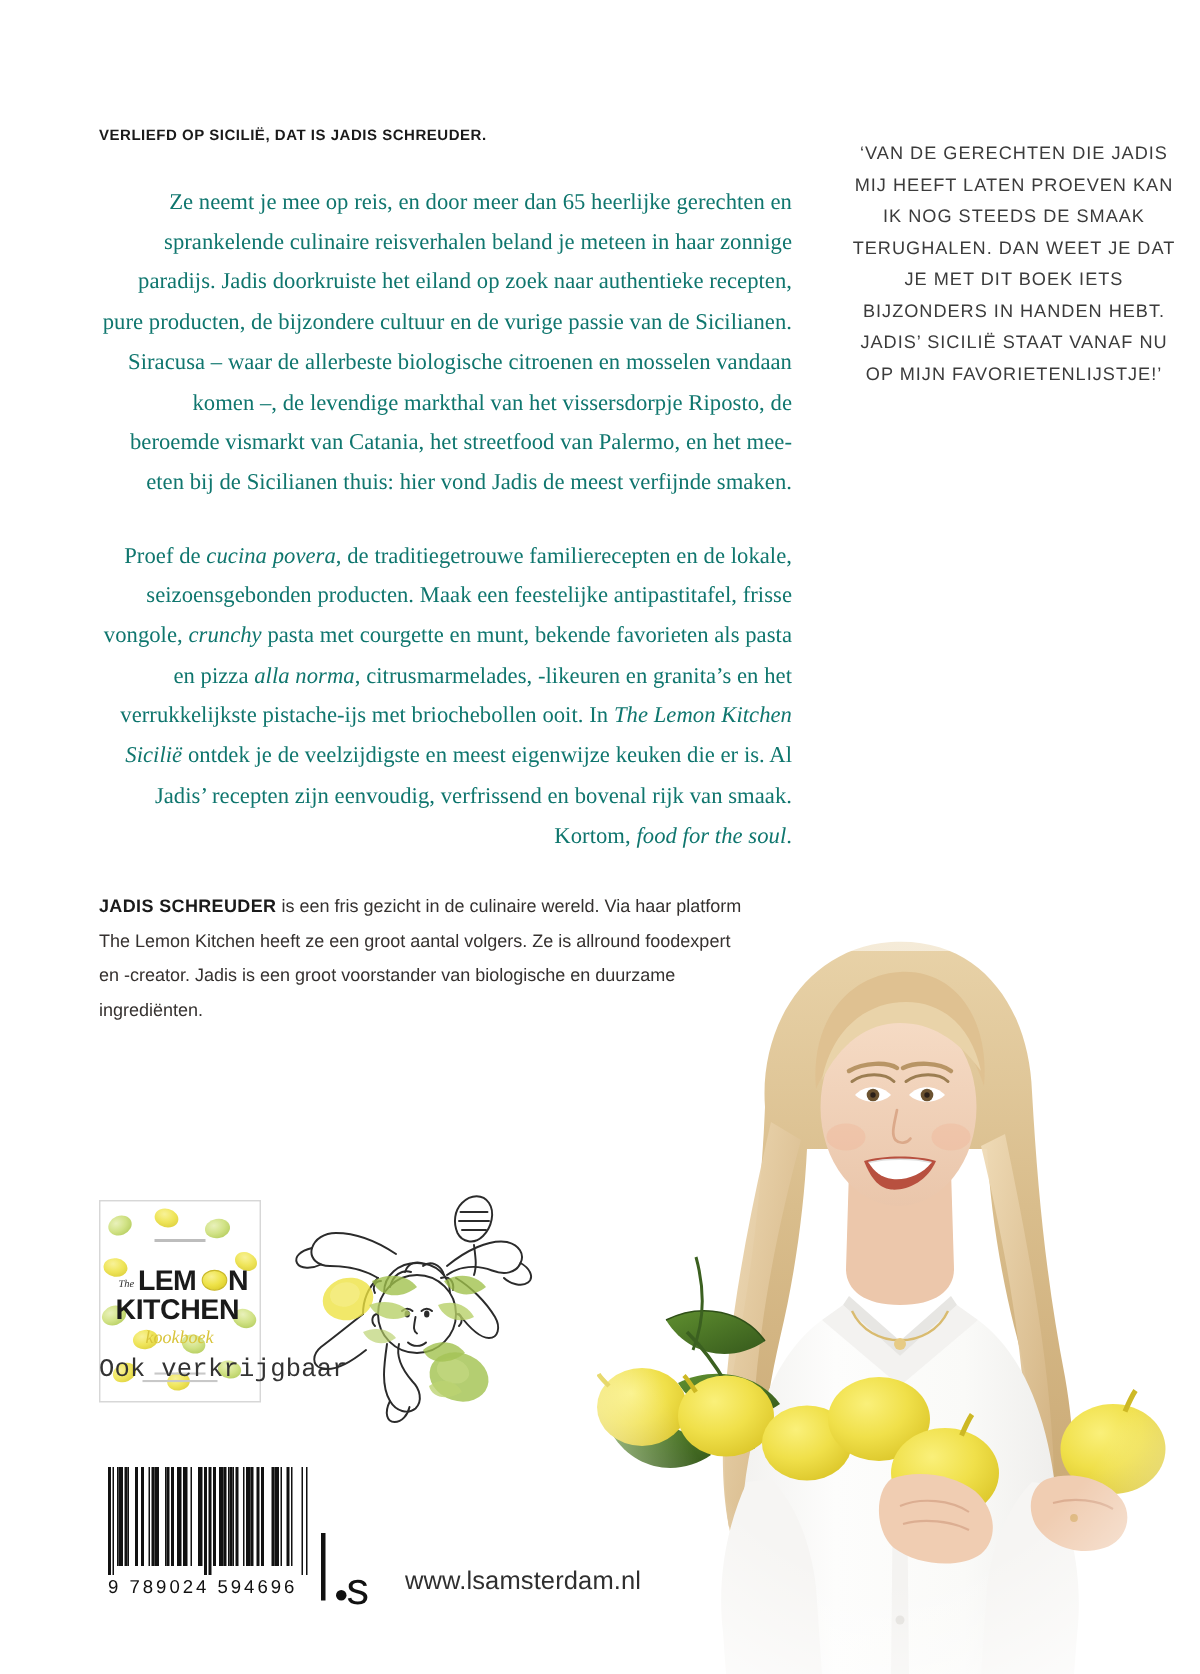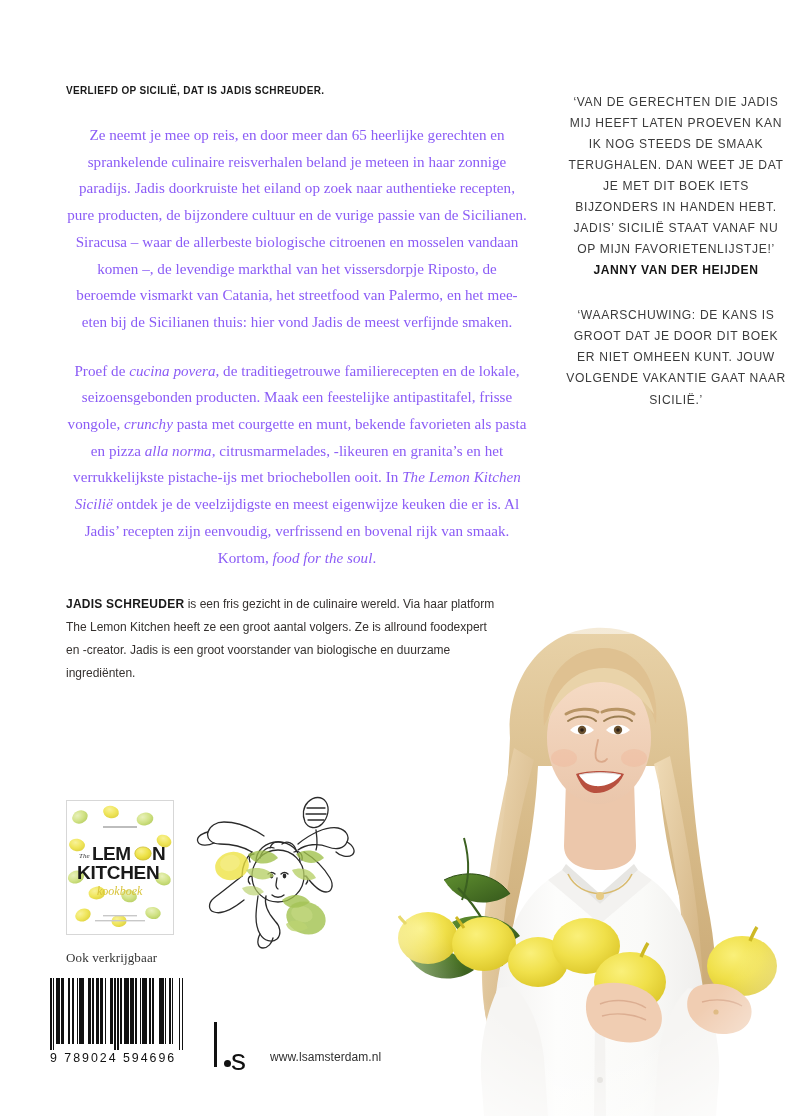--- a/index.html
+++ b/index.html
@@ -34,23 +34,23 @@
     font-size:10px;
     letter-spacing:.035em;
     color:#1a1a1a;
     margin:0 0 25px 0;
     line-height:1.3;
   }
   .body-serif{
     font-family:"Liberation Serif", serif;
     font-size:15.1px;
     line-height:1.77;
-    color:#8b5cf6;
+    color:#0f766e;
     margin:0 0 22px 0;
-    text-align:center;
+    text-align:right;
     letter-spacing:.002em;
   }
   .body-serif em{font-style:italic;}
 
   .bio{
     font-family:Liberation Sans, sans-serif;
     font-size:12px;
     line-height:1.92;
     color:#35312f;
     margin:0;
@@ -89,38 +89,38 @@
   
   .book-thumb{
     position:absolute;left:66px;top:800px;width:106px;height:133px;
     border:1px solid #d7d7d7;
     background:#fff;
     overflow:hidden;
     z-index:5;
   }
   .book-thumb svg{display:block;width:100%;height:100%;}
   .thumb-caption{
-    position:absolute;left:66px;top:950px;width:170px;
-    font-family:Liberation Serif, serif;
-    font-size:13px;
+    position:absolute;left:66px;top:904px;width:170px;
+    font-family:Liberation Mono, monospace;
+    font-size:17px;
     color:#333;
     letter-spacing:.01em;
     z-index:5;
   }
 
   
   .trinacria{
     position:absolute;left:186px;top:792px;width:172px;height:158px;
     z-index:5;
   }
   .trinacria svg{display:block;width:100%;height:100%;}
 
   
   .barcode-wrap{
-    position:absolute;left:50px;top:978px;width:135px;
+    position:absolute;left:72px;top:978px;width:135px;
     z-index:5;
   }
   .barcode-bars{
     height:72px;width:133px;position:relative;background:#fff;
   }
   .barcode-bars i{position:absolute;top:0;background:#111;height:100%;}
   .barcode-digits{
     font-family:"Liberation Sans", sans-serif;
     font-size:12.4px;
     letter-spacing:.16em;
@@ -144,21 +144,21 @@
   .logo .dot{
     position:absolute;left:12px;bottom:3px;width:7px;height:7px;border-radius:50%;background:#111;
   }
   .logo .ess{
     position:absolute;left:19px;bottom:-5px;
     font-family:"Liberation Sans", sans-serif;
     font-size:30px;font-weight:normal;color:#111;line-height:1;
   }
   .pub-url{
     font-family:"Liberation Sans", sans-serif;
-    font-size:12px;color:#2f2f2f;
+    font-size:17px;color:#2f2f2f;
     padding-bottom:6px;letter-spacing:.005em;
   }
 </style>
 </head>
 <body>
 
 <div class="page">
 
   <div class="photo">
     <svg viewBox="0 0 402 528" xmlns="http://www.w3.org/2000/svg">
@@ -309,26 +309,24 @@
 
     <p class="bio">
       <b>JADIS SCHREUDER</b><span> is een fris gezicht in de culinaire wereld. Via haar platform The Lemon Kitchen heeft ze een groot aantal volgers. Ze is allround foodexpert en -creator. Jadis is een groot voorstander van biologische en duurzame ingrediënten.</span>
     </p>
   </div>
 
   <div class="quotes">
 
     <div class="quote">
       <p class="quote-text">‘VAN DE GERECHTEN DIE JADIS MIJ HEEFT LATEN PROEVEN KAN IK NOG STEEDS DE SMAAK TERUGHALEN. DAN WEET JE DAT JE MET DIT BOEK IETS BIJZONDERS IN HANDEN HEBT. JADIS’ SICILIË STAAT VANAF NU OP MIJN FAVORIETENLIJSTJE!’</p>
-      <p class="quote-author">JANNY VAN DER HEIJDEN</p>
     </div>
 
 
     <div class="quote">
-      <p class="quote-text">‘WAARSCHUWING: DE KANS IS GROOT DAT JE DOOR DIT BOEK ER NIET OMHEEN KUNT. JOUW VOLGENDE VAKANTIE GAAT NAAR SICILIË.’</p>
     </div>
   </div>
 
   <div class="book-thumb">
     <svg viewBox="0 0 106 133" xmlns="http://www.w3.org/2000/svg">
       <defs>
         <radialGradient id="lmY" cx="38%" cy="32%" r="70%">
           <stop offset="0%" stop-color="#f8f18e"></stop>
           <stop offset="60%" stop-color="#eee34a"></stop>
           <stop offset="100%" stop-color="#ded02f"></stop>

